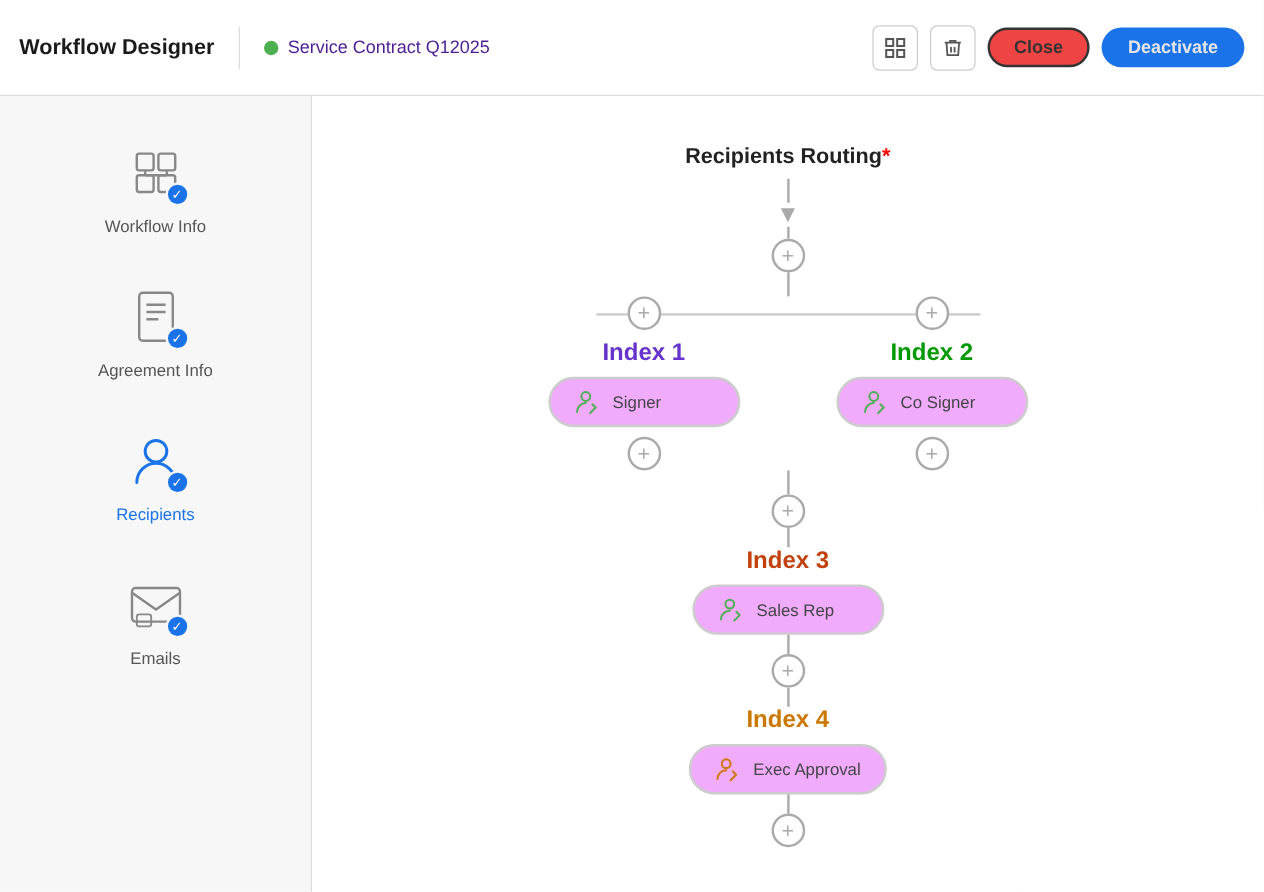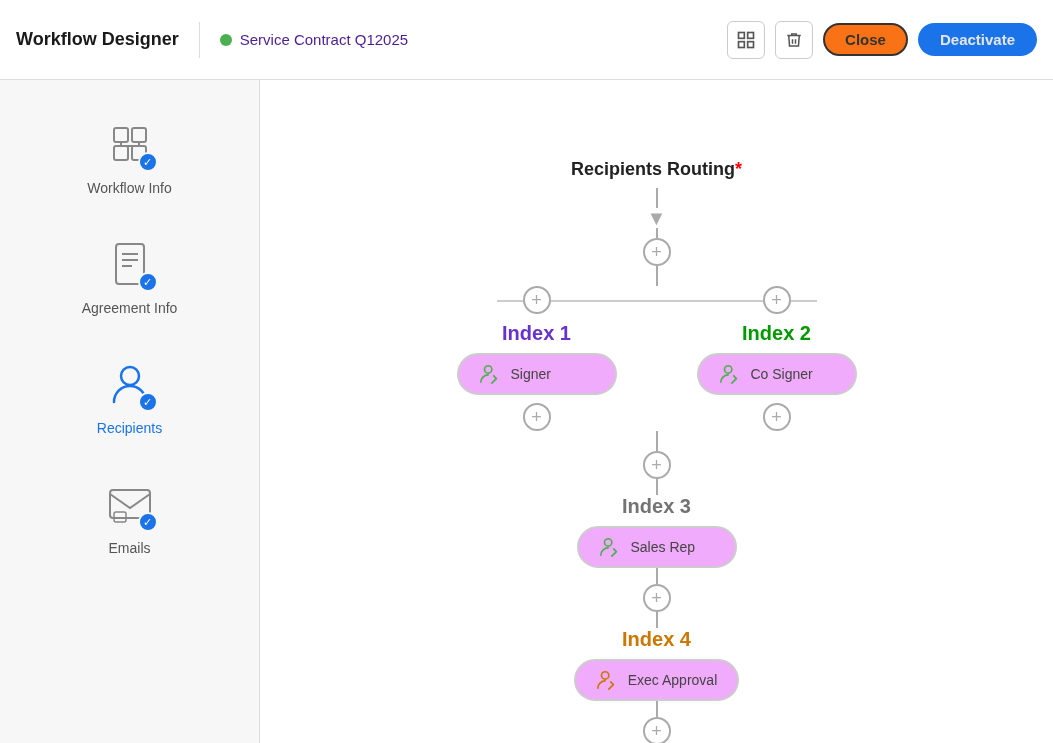--- a/index.html
+++ b/index.html
@@ -17,21 +17,21 @@
     .status-dot { width: 12px; height: 12px; border-radius: 50%; background: #4caf50; }
     .workflow-name { font-size: 15px; color: #4c1d95; font-weight: 500; }
     .header-actions { display: flex; align-items: center; gap: 10px; margin-left: auto; }
     .icon-btn {
       background: none; border: 1px solid #ccc; border-radius: 6px;
       width: 38px; height: 38px; cursor: pointer; display: flex;
       align-items: center; justify-content: center; color: #555;
       font-size: 18px;
     }
     .btn-close {
-      background: #f97316; border: 2px solid #333; border-radius: 20px;
+      background: #ef4444; border: 2px solid #333; border-radius: 20px;
       padding: 6px 20px; font-size: 15px; font-weight: 600; cursor: pointer; color: #333;
     }
     .btn-update {
       background: #fff; border: 2px solid #ccc; border-radius: 20px;
       padding: 6px 20px; font-size: 15px; font-weight: 600; cursor: pointer; color: #aaa;
     }
     .btn-deactivate {
       background: #1a73e8; border: none; border-radius: 20px;
       padding: 8px 22px; font-size: 15px; font-weight: 600; cursor: pointer; color: #e5e5e5;
     }
@@ -81,21 +81,21 @@
     .add-circle {
       width: 28px; height: 28px; border-radius: 50%; border: 2px solid #aaa;
       background: #fff; display: flex; align-items: center; justify-content: center;
       cursor: pointer; color: #aaa; font-size: 18px; font-weight: 400;
       line-height: 1; user-select: none;
     }
     .index-col { display: flex; flex-direction: column; align-items: center; gap: 8px; }
     .index-label { font-size: 20px; font-weight: 800; }
     .index-1-label { color: #6633cc; }
     .index-2-label { color: #009900; }
-    .index-3-label { color: #737373; text-align: right; }
+    .index-3-label { color: #c2410c; text-align: right; }
     .index-4-label { color: #cc7700; }
     .recipient-pill {
       border: 2px solid #ccc; border-radius: 30px; padding: 8px 20px;
       display: flex; align-items: center; gap: 10px; background: #f0abfc;
       min-width: 160px; font-size: 14px; color: #444; cursor: pointer;
       white-space: nowrap;
     }
   </style>
 </head>
 <body>
@@ -184,21 +184,21 @@
         <div class="check-badge">✓</div>
       </div>
       <span class="sidebar-label">Emails</span>
     </div>
 
   </div>
 
   <div class="canvas">
     <div class="workflow-diagram">
 
-      <div style="display:flex;align-items:center;gap:0;margin-top:39px;">
+      <div style="display:flex;align-items:center;gap:0;">
         <span class="routing-title">
           <span>Recipients Routing</span><span class="routing-asterisk">*</span>
         </span>
       </div>
 
       <div style="display:flex;flex-direction:column;align-items:center;gap:0;">
         <div style="width:2px;height:20px;background:#aaa;"></div>
         <div class="arrow-down">▼</div>
         <div style="width:2px;height:10px;background:#aaa;"></div>
         <div class="add-circle">+</div>

